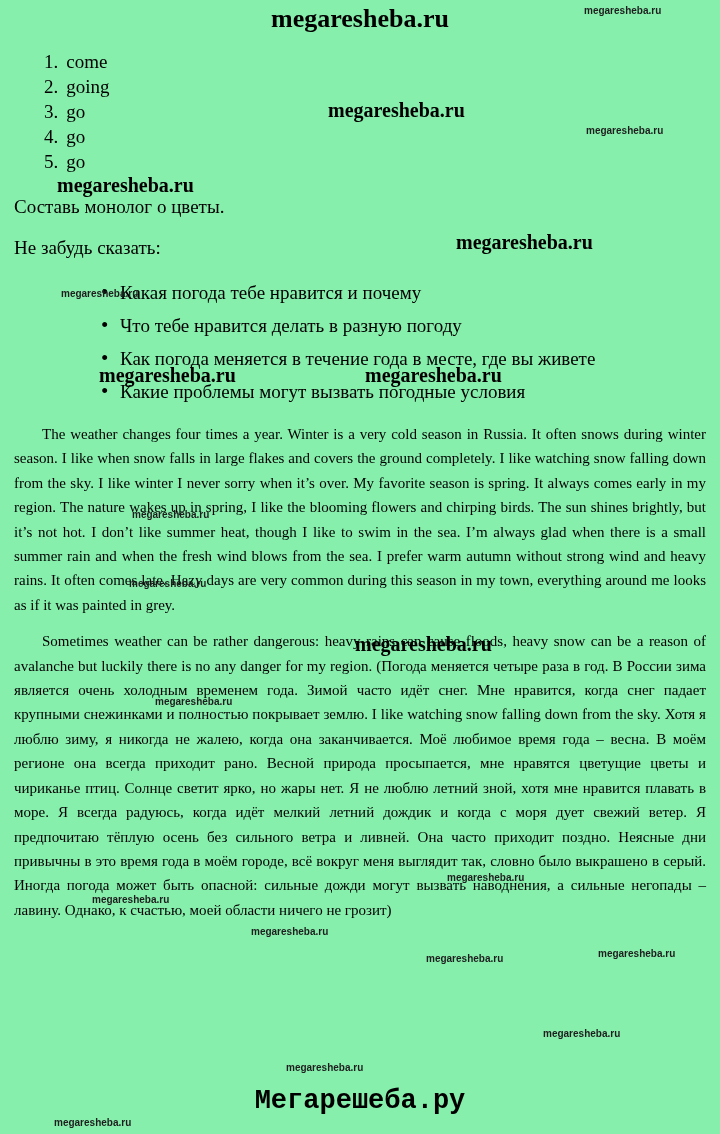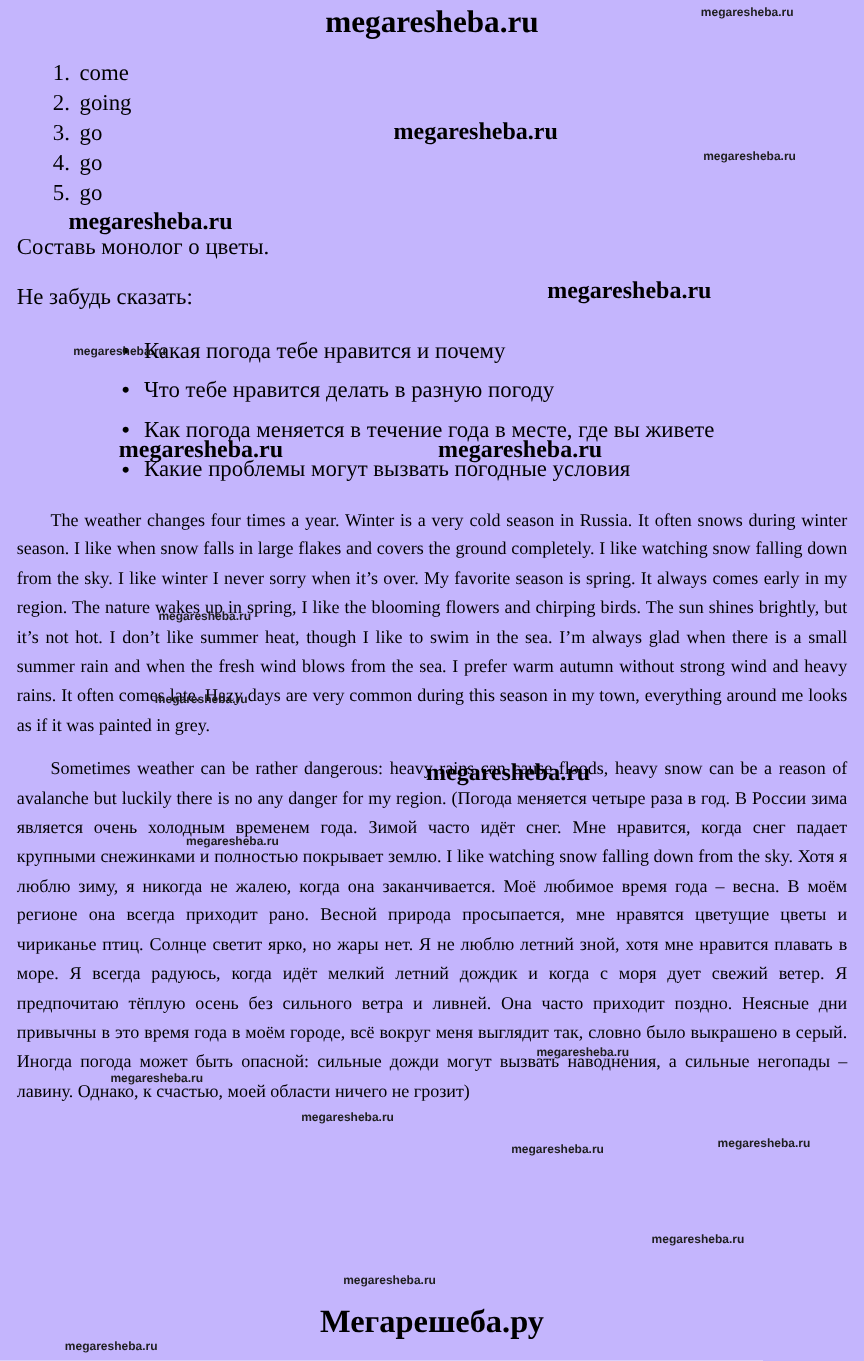--- a/index.html
+++ b/index.html
@@ -1,21 +1,21 @@
 <!DOCTYPE html>
 <html><head>
 <meta charset="utf-8">
 <style>
   * { margin: 0; padding: 0; box-sizing: border-box; }
   html, body { background: #ffffff; }
   .page {
     position: relative;
     width: 720px;
     height: 1134px;
-    background: #c4b5fd;
+    background: #86efac;
     color: #000000;
     font-family: "Liberation Serif", serif;
     overflow: hidden;
   }
   .site-top {
     padding-top: 2px;
     text-align: center;
     font-size: 26px;
     font-weight: 700;
     line-height: 34px;
@@ -52,20 +52,21 @@
   }
   .essay2 { margin-top: 12px; }
   .site-bottom {
     position: absolute;
     left: 0;
     top: 1086px;
     width: 100%;
     text-align: center;
     font-size: 27px;
     font-weight: 700;
+    font-family: Liberation Mono, monospace;
   }
   .wm { position: absolute; white-space: nowrap; color: #000000; }
   .wm-sm {
     font-family: "Liberation Sans", sans-serif;
     font-size: 10px;
     font-weight: 600;
     color: #1e1e1e;
   }
   .wm-md {
     font-family: "Liberation Serif", serif;

